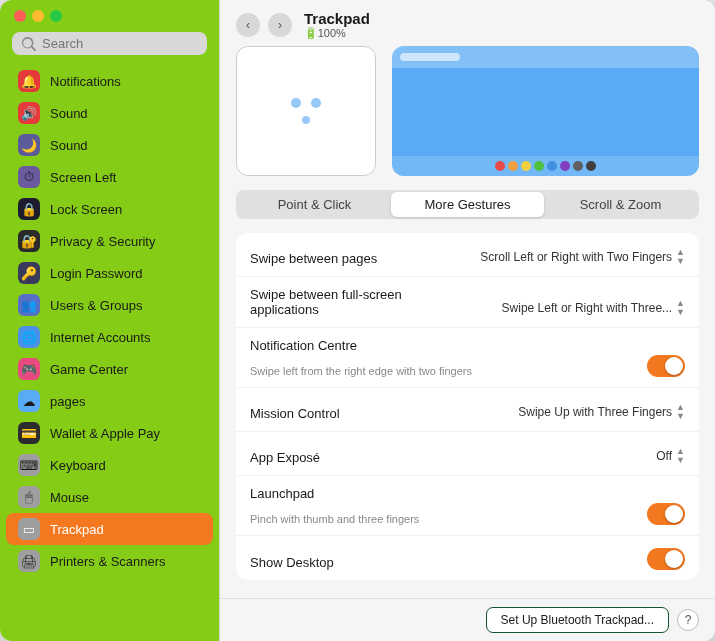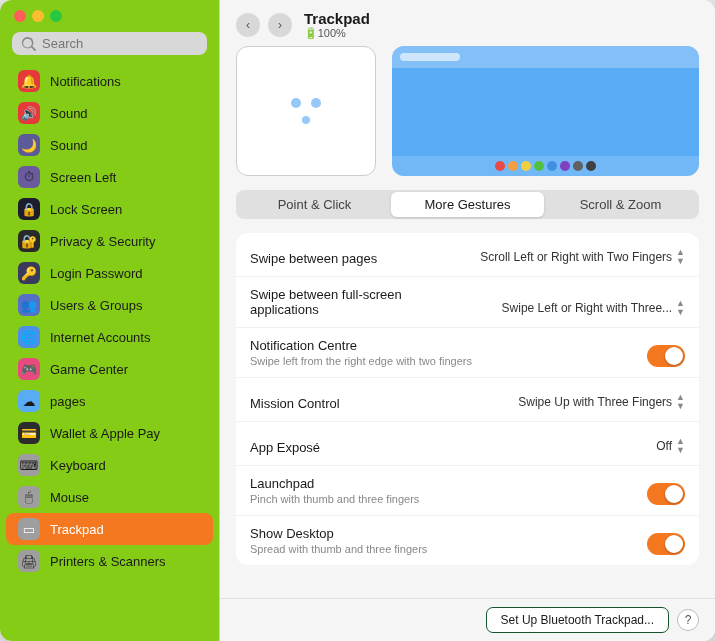--- a/index.html
+++ b/index.html
@@ -307,21 +307,21 @@
     }
 
     .setting-label {
       font-size: 13px;
       color: #1a1a1a;
     }
 
     .setting-sublabel {
       font-size: 11px;
       color: #888;
-      margin-top: 2px;
+      margin-top: 12px;
     }
 
     .setting-control {
       display: flex;
       align-items: center;
       gap: 4px;
       flex-shrink: 0;
       margin-left: 10px;
     }
 
@@ -639,21 +639,20 @@
       <span class="setting-label">Launchpad</span>
       <span class="setting-sublabel">Pinch with thumb and three fingers</span>
     </div>
     <div class="setting-control">
       <div class="toggle "></div>
     </div>
   </div>
           <div class="setting-row">
     <div class="setting-label-group">
       <span class="setting-label">Show Desktop</span>
-      <span class="setting-sublabel">Spread with thumb and three fingers</span>
     </div>
     <div class="setting-control">
       <div class="toggle "></div>
     </div>
   </div>
         </div>
     </div>
 
     <div class="bottom-bar">
       <button class="btn-bluetooth">Set Up Bluetooth Trackpad...</button>

